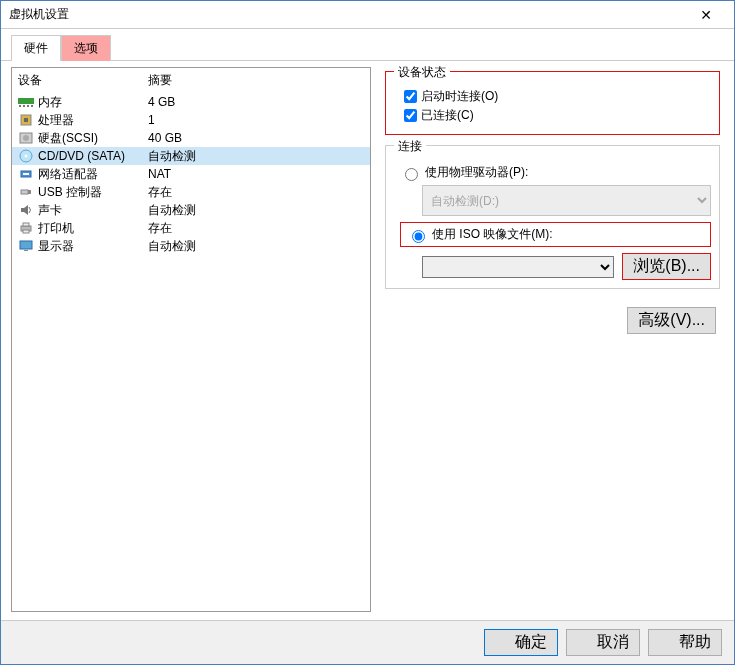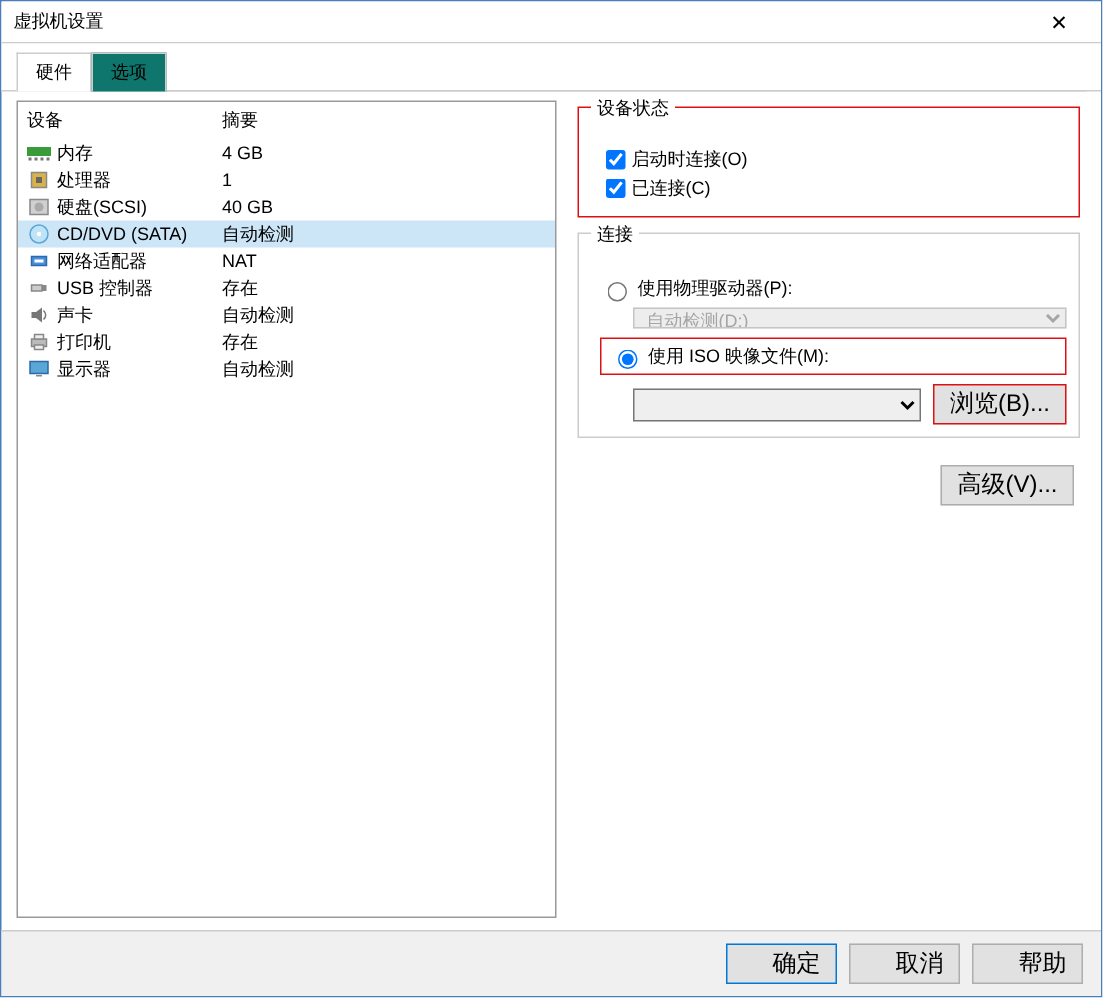--- a/index.html
+++ b/index.html
@@ -3,44 +3,44 @@
 <meta charset="utf-8">
 <style>
   * { box-sizing: border-box; }
   html, body { margin: 0; padding: 0; font-family: "Microsoft YaHei", "Segoe UI", Tahoma, sans-serif; font-size: 12px; background: #fff; }
   .window { width: 735px; height: 665px; border: 1px solid #4a7ebb; display: flex; flex-direction: column; background: #fff; }
   .titlebar { height: 28px; display: flex; align-items: center; padding: 5px 8px; border-bottom: 1px solid #ccc; background: #fff; }
   .titlebar .title { flex: 1; font-size: 12px; }
   .close-x { width: 40px; text-align: center; font-size: 14px; cursor: default; }
   .tabs { display: flex; padding: 6px 10px 0 10px; background: #fff; }
   .tab { padding: 4px 12px; border: 1px solid #ccc; border-bottom: none; background: #fff; margin-right: 0; position: relative; z-index: 2; cursor: default;}
-  .tab.inactive { background: #0f766e; }
+  .tab.inactive { background: #fca5a5; }
   .tab-sep { flex: 1; border-bottom: 1px solid #ccc; margin-bottom: 0; }
   .tabpane { flex: 1; display: flex; padding: 6px 10px 8px 10px; gap: 10px; border-top: 1px solid #ccc; margin-top:-1px;}
   .left-pane { width: 360px; display: flex; flex-direction: row; }
   .device-box { flex: 1; border: 1px solid #999; padding: 0; overflow: auto; }
   .hdr-row { display: flex; padding: 4px 6px; }
   .hdr-row .col1 { width: 130px; }
   .device-row { display: flex; align-items: center; padding: 1px 6px; height: 18px; cursor: default;}
   .device-row.sel { background: #cde6f7; justify-content: space-between; }
   .device-row .icon { width: 16px; height: 16px; margin-right: 4px; display: inline-flex; align-items: center; justify-content: center; }
   .device-row .name { width: 110px; white-space: nowrap; }
   .device-row .summary { flex: 1; white-space: nowrap; }
   .left-buttons { display: flex; justify-content: center; gap: 6px; padding: 8px 4px 4px 4px; }
   .btn { border: 1px solid #adadad; background: #e1e1e1; padding: 2px 10px; font-size: 16px; min-width: 76px; text-align: center; cursor: default;}
   .right-pane { flex: 1; display: flex; flex-direction: column; padding: 4px 4px 0 4px; gap: 10px; }
-  .group { position: relative; border: 1px solid transparent; padding: 24px 8px 8px 8px; }
+  .group { position: relative; border: 1px solid transparent; padding: 14px 8px 8px 8px; }
   .group.red { border-color: #d11; }
   .group .legend { position: absolute; top: -8px; left: 8px; background: #fff; padding: 0 4px; font-size: 12px; }
   .chk-row { display: flex; align-items: center; gap: 4px; margin: 2px 0 2px 10px; }
   .chk-row input { margin: 0; }
   .radio-row { display: flex; align-items: center; gap: 4px; margin: 4px 0 4px 6px; }
   .radio-row.red-wrap { border: 1px solid #d11; padding: 3px 6px; }
   .sub-select { display: flex; margin: 4px 0 6px 28px; }
-  .sub-select select, .sub-select .combo { flex: 1; height: 14px; border: 1px solid #adadad; background: #e6e6e6; padding: 0 4px; font-size:12px;}
+  .sub-select select, .sub-select .combo { flex: 1; height: 31px; border: 1px solid #adadad; background: #e6e6e6; padding: 0 4px; font-size:12px;}
   .iso-row { display: flex; gap: 8px; margin: 6px 0 0 28px; align-items: center;}
   .iso-row select { flex: 1; height: 22px; border: 1px solid #767676; font-size:12px; }
   .iso-row .btn.browse { border-color: #d11; min-width:80px;}
   .adv-row { display: flex; justify-content: flex-end; padding: 8px 4px 0 0; }
   .bottom-bar { display: flex; justify-content: flex-end; gap: 8px; padding: 8px 12px; border-top: 1px solid #ccc; background: #f0f0f0; }
   .bottom-bar .btn { min-width: 74px; background: #e1e1e1; text-align: right;}
   .bottom-bar .btn.primary { border-color: #0078d7; }
   svg { display: block; }
   .shield { width:14px; height:14px; display:inline-block; vertical-align:middle; margin-right:2px;}
 </style>

